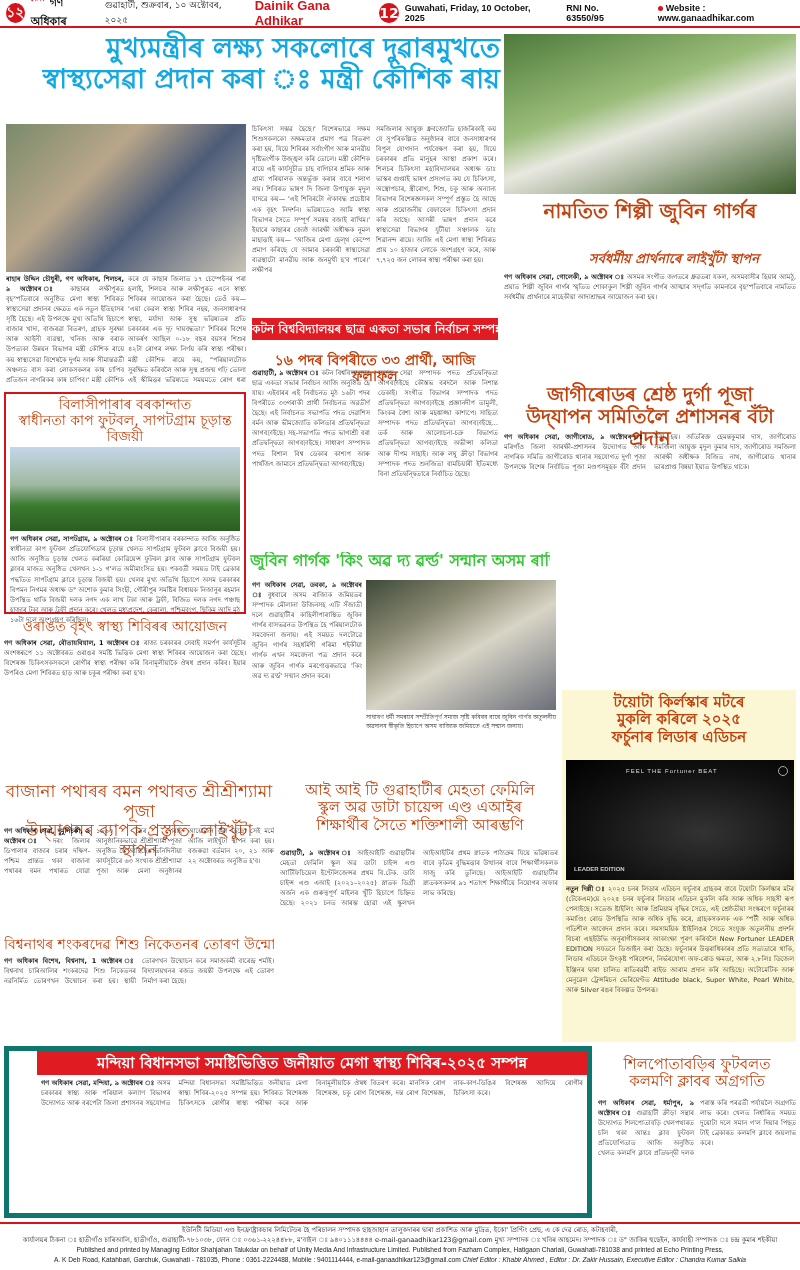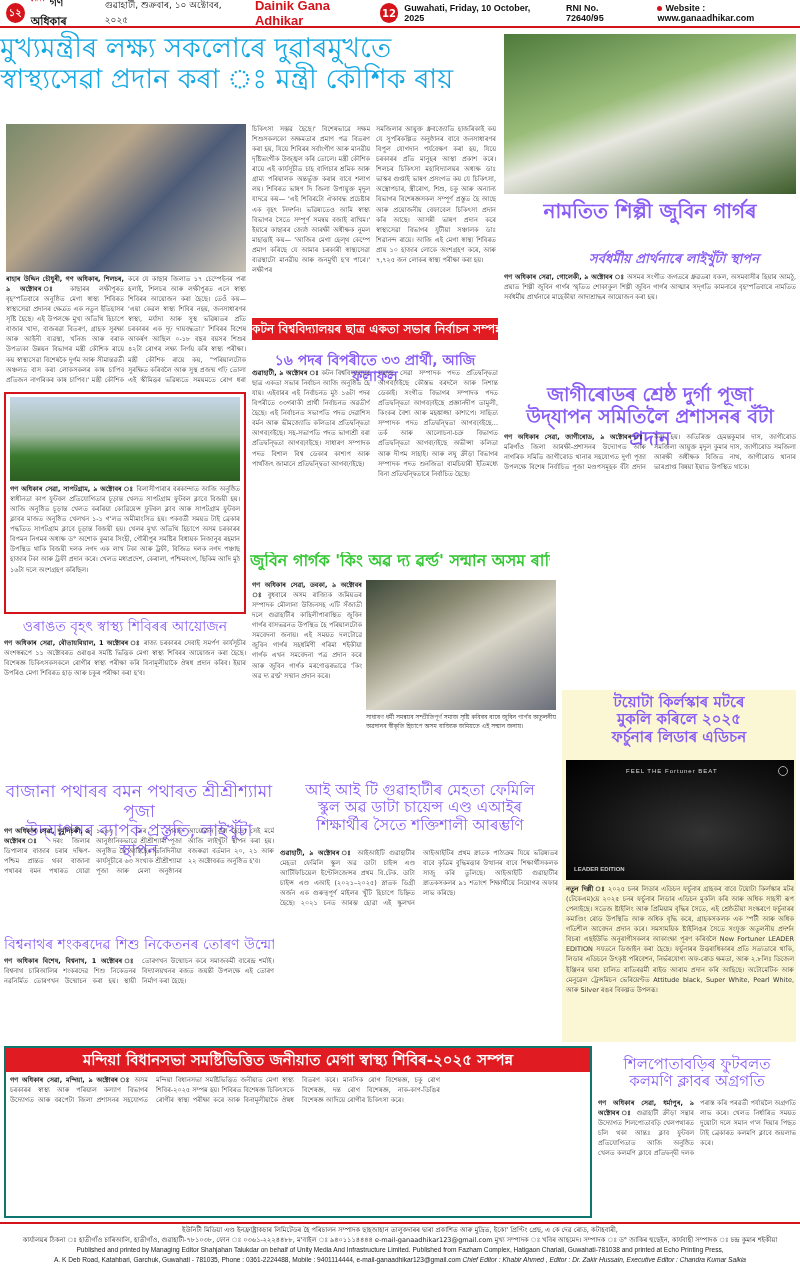--- a/index.html
+++ b/index.html
@@ -1,35 +1,35 @@
 <!DOCTYPE html>
 <html><head>
 <meta charset="utf-8">
 <style>
   * { box-sizing: border-box; margin: 0; padding: 0; }
   body { width: 800px; height: 1270px; background: #ffffff; font-family: "DejaVu Sans", sans-serif; color: #111; overflow: hidden; position: relative; }
   .abs { position: absolute; }
   .masthead { left: 0; top: 0; width: 800px; height: 28px; border-bottom: 2px solid #d4131b; display: flex; align-items: center; padding: 0 6px; gap: 6px; font-size: 9px; }
-  .pagenum { width: 20px; height: 20px; border-radius: 50%; background: #d4131b; color: #fff; font-weight: bold; font-size: 10px; display: flex; align-items: center; justify-content: center; }
+  .pagenum { width: 20px; height: 20px; border-radius: 50%; background: #d4131b; color: #fff; font-weight: bold; font-size: 14px; display: flex; align-items: center; justify-content: center; }
   .logo { font-weight: bold; font-size: 11px; color: #111; }
   .brand { color: #d4131b; font-weight: bold; font-size: 13px; font-family: "Liberation Sans", sans-serif; margin-left: 10px; }
   .mast-right { margin-left: auto; font-family: "Liberation Sans", sans-serif; font-weight: bold; font-size: 9px; display: flex; gap: 24px; align-items: center; }
   .reddot { display: inline-block; width: 5px; height: 5px; border-radius: 50%; background: #d4131b; margin-right: 3px; }
-  .hl-blue { color: #14a8e3; font-weight: normal; text-align: left; line-height: 1.15; }
-  .hl-black { color: #8b5cf6; font-weight: bold; text-align: center; line-height: 1.15; }
+  .hl-blue { color: #14a8e3; font-weight: bold; text-align: right; line-height: 1.15; }
+  .hl-black { color: #c2410c; font-weight: bold; text-align: center; line-height: 1.15; }
   .hl-green { color: #33c733; font-weight: bold; text-align: center; line-height: 1.15; }
   .photo { background: linear-gradient(135deg, #7a8a6b 0%, #b9a68a 35%, #4e5c78 60%, #c9c2b4 100%); }
   .photo.green { background: linear-gradient(160deg, #4d7a3b 0%, #9bbd7a 40%, #e8e8e0 55%, #3d5d2a 100%); }
   .photo.football { background: linear-gradient(180deg, #c5d7e8 0%, #9fb8a0 45%, #3a7a2f 70%, #2c5d22 100%); }
   .photo.car { background: radial-gradient(ellipse at 60% 60%, #333 0%, #111 60%, #000 100%); }
   .photo.hall { background: linear-gradient(150deg, #3e4a3a 0%, #8b8a72 30%, #d8d4c6 55%, #6b6f7a 100%); }
   .col { flex: 1; font-size: 6.5px; line-height: 1.55; color: #333; text-align: justify; overflow: hidden; }
   .redbox { border: 2px solid #d4131b; }
   .red-banner { background: #e11b22; color: #fff; font-weight: bold; text-align: center; }
-  .greenbox { border: 2px solid #0f766e; }
+  .greenbox { border: 5px solid #0f766e; padding-left: 28px; }
   .yellowbox { background: #fbf7d4; }
   .footer { left: 0; top: 1222px; width: 800px; height: 48px; border-top: 2px solid #d4131b; font-size: 6.6px; text-align: center; line-height: 1.45; padding-top: 2px; color: #222; }
   .footer .en { font-family: "Liberation Sans", sans-serif; }
   .footer .it { font-style: italic; }
   .caption { font-size: 6px; color: #333; }
   .dateline { font-weight: bold; color: #111; }
 </style>
 </head>
 <body>
 
@@ -37,21 +37,21 @@
   <div class="pagenum">১২</div>
   <div class="logo">
     <span style="font-size:6px;color:#d4131b;vertical-align:top;">দৈনিক</span>
     <span>গণ অধিকাৰ</span>
   </div>
   <span>গুৱাহাটী, শুক্ৰবাৰ, ১০ অক্টোবৰ, ২০২৫</span>
   <span class="brand">Dainik Gana Adhikar</span>
   <div class="pagenum">12</div>
   <div class="mast-right">
     <span>Guwahati, Friday, 10 October, 2025</span>
-    <span>RNI No. 72640/95</span>
+    <span>RNI No. 63550/95</span>
     <span><span class="reddot"></span><span>Website : www.ganaadhikar.com</span></span>
   </div>
 </div>
 
 <div class="abs hl-blue" style="left:0;top:32px;width:500px;font-size:27px;">
   <div>মুখ্যমন্ত্ৰীৰ লক্ষ্য সকলোৰে দুৱাৰমুখতে</div>
   <div>স্বাস্থ্যসেৱা প্ৰদান কৰা ঃ মন্ত্ৰী কৌশিক ৰায়</div>
 </div>
 <div class="abs photo" style="left:6px;top:124px;width:240px;height:148px;"></div>
 <div class="abs col" style="left:252px;top:124px;width:118px;height:148px;">চিকিৎসা সম্ভৱ হৈছে।' বিশেষভাৱে সক্ষম শিশুসকলকো অক্ষমতাৰ প্ৰমাণ পত্ৰ বিতৰণ কৰা হয়, যিয়ে শিবিৰৰ সৰ্বাংগীণ আৰু মানৱীয় দৃষ্টিভংগীক উজ্জ্বল কৰি তোলে। মন্ত্ৰী কৌশিক ৰায়ে এই কাৰ্যসূচীত চাহ বাগিচাৰ শ্ৰমিক আৰু গ্ৰাম্য পৰিয়ালক অন্তৰ্ভুক্ত কৰাৰ বাবে শলাগ লয়। শিবিৰত ভাষণ দি জিলা উপায়ুক্ত মৃদুল যাদৱে কয়— 'এই শিবিৰটো ঐকাবদ্ধ প্ৰচেষ্টাৰ এক বৃহৎ নিদৰ্শন। ভৱিষ্যতেও আমি স্বাস্থ্য বিভাগৰ সৈতে সম্পূৰ্ণ সমন্বয় বজাই ৰাখিম।' ইয়াৰে কাছাৰৰ জ্যেষ্ঠ আৰক্ষী অধীক্ষক নুমল মাহাত্তাই কয়— 'আজিৰ মেগা হেল্থ কেম্পে প্ৰমাণ কৰিছে যে আমাৰ চৰকাৰী স্বাস্থ্যসেৱা ব্যৱস্থাটো মানৱীয় আৰু জনমুখী হ'ব পাৰে।' লক্ষীপুৰ</div>
@@ -83,20 +83,24 @@
 <div class="abs hl-black" style="left:504px;top:384px;width:292px;font-size:19px;">
   <div>জাগীৰোডৰ শ্ৰেষ্ঠ দুৰ্গা পূজা</div>
   <div>উদ্‌যাপন সমিতিলৈ প্ৰশাসনৰ বঁটা প্ৰদান</div>
 </div>
 <div class="abs col" style="left:504px;top:432px;width:292px;height:250px;column-count:2;column-gap:8px;">
   <span class="dateline">গণ অধিকাৰ সেৱা, জাগীৰোড, ৯ অক্টোবৰ ঃ</span>
   <span>মৰিগাঁও জিলা আৰক্ষী-প্ৰশাসনৰ উদ্যোগত আৰু নাগৰিক সমিতি জাগীৰোড থানাৰ সহযোগত দুৰ্গা পূজা উপলক্ষে বিশেষ নিৰ্বাচিত পূজা মণ্ডপসমূহক বঁটা প্ৰদান কৰা হয়। অতিৰিক্ত হেমন্তকুমাৰ দাস, জাগীৰোড সমজিলা আয়ুক্ত মৃদুল কুমাৰ দাস, জাগীৰোড সমজিলা আৰক্ষী অধীক্ষক বিজিত নাথ, জাগীৰোড থানাৰ ভাৰপ্ৰাপ্ত বিষয়া ইয়াত উপস্থিত থাকে।</span>
 </div>
 
 <div class="abs redbox" style="left:4px;top:392px;width:242px;height:222px;">
+  <div class="hl-black" style="font-size:14px;padding-top:2px;font-weight:normal;">
+    <div>বিলাসীপাৰাৰ বৰকান্দাত</div>
+    <div>স্বাধীনতা কাপ ফুটবল, সাপটগ্ৰাম চূড়ান্ত বিজয়ী</div>
+  </div>
   <div class="photo football" style="margin:3px 4px;height:84px;"></div>
   <div class="col" style="padding:0 4px;height:96px;">
     <span class="dateline">গণ অধিকাৰ সেৱা, সাপটগ্ৰাম, ৯ অক্টোবৰ ঃ</span>
     <span>বিলাসীপাৰাৰ বৰকান্দাত আজি অনুষ্ঠিত স্বাধীনতা কাপ ফুটবল প্ৰতিযোগিতাৰ চূড়ান্ত খেলত সাপটগ্ৰাম ফুটবল ক্লাবে বিজয়ী হয়। আজি অনুষ্ঠিত চূড়ান্ত খেলত কৰৰিয়া কোৱিয়েন্স ফুটবল ক্লাব আৰু সাপটগ্ৰাম ফুটবল ক্লাবৰ মাজত অনুষ্ঠিত খেলখন ১-১ গ'লত অমীমাংসিত হয়। পকবৰ্তী সময়ত টাই ব্ৰেকাৰ পদ্ধতিত সাপটগ্ৰাম ক্লাবে চূড়ান্ত বিজয়ী হয়। খেলৰ মুখ্য অতিথি হিচাপে অসম চৰকাৰৰ বিপমন নিগমৰ অধ্যক্ষ ড° অশোক কুমাৰ সিংহী, গৌৰীপুৰ সমষ্টিৰ বিধায়ক নিজানুৰ ৰহমান উপস্থিত থাকি বিজয়ী দলক নগদ এক লাখ টকা আৰু ট্ৰফী, বিজিত দলক নগদ পঞ্চাছ হাজাৰ টকা আৰু ট্ৰফী প্ৰদান কৰে। খেলত মধ্যপ্ৰদেশ, কেৰালা, পশ্চিমবংগ, ছিকিম আদি মুঠ ১৬টা দলে অংশগ্ৰহণ কৰিছিল।</span>
   </div>
 </div>
 
 <div class="abs hl-black" style="left:4px;top:618px;width:242px;font-size:14px;font-weight:normal;">ওৰাঙত বৃহৎ স্বাস্থ্য শিবিৰৰ আয়োজন</div>
 <div class="abs col" style="left:4px;top:638px;width:242px;height:140px;">
   <span class="dateline">গণ অধিকাৰ সেৱা, বৌতায়বিয়াল, 1 অক্টোবৰ ঃ</span>

